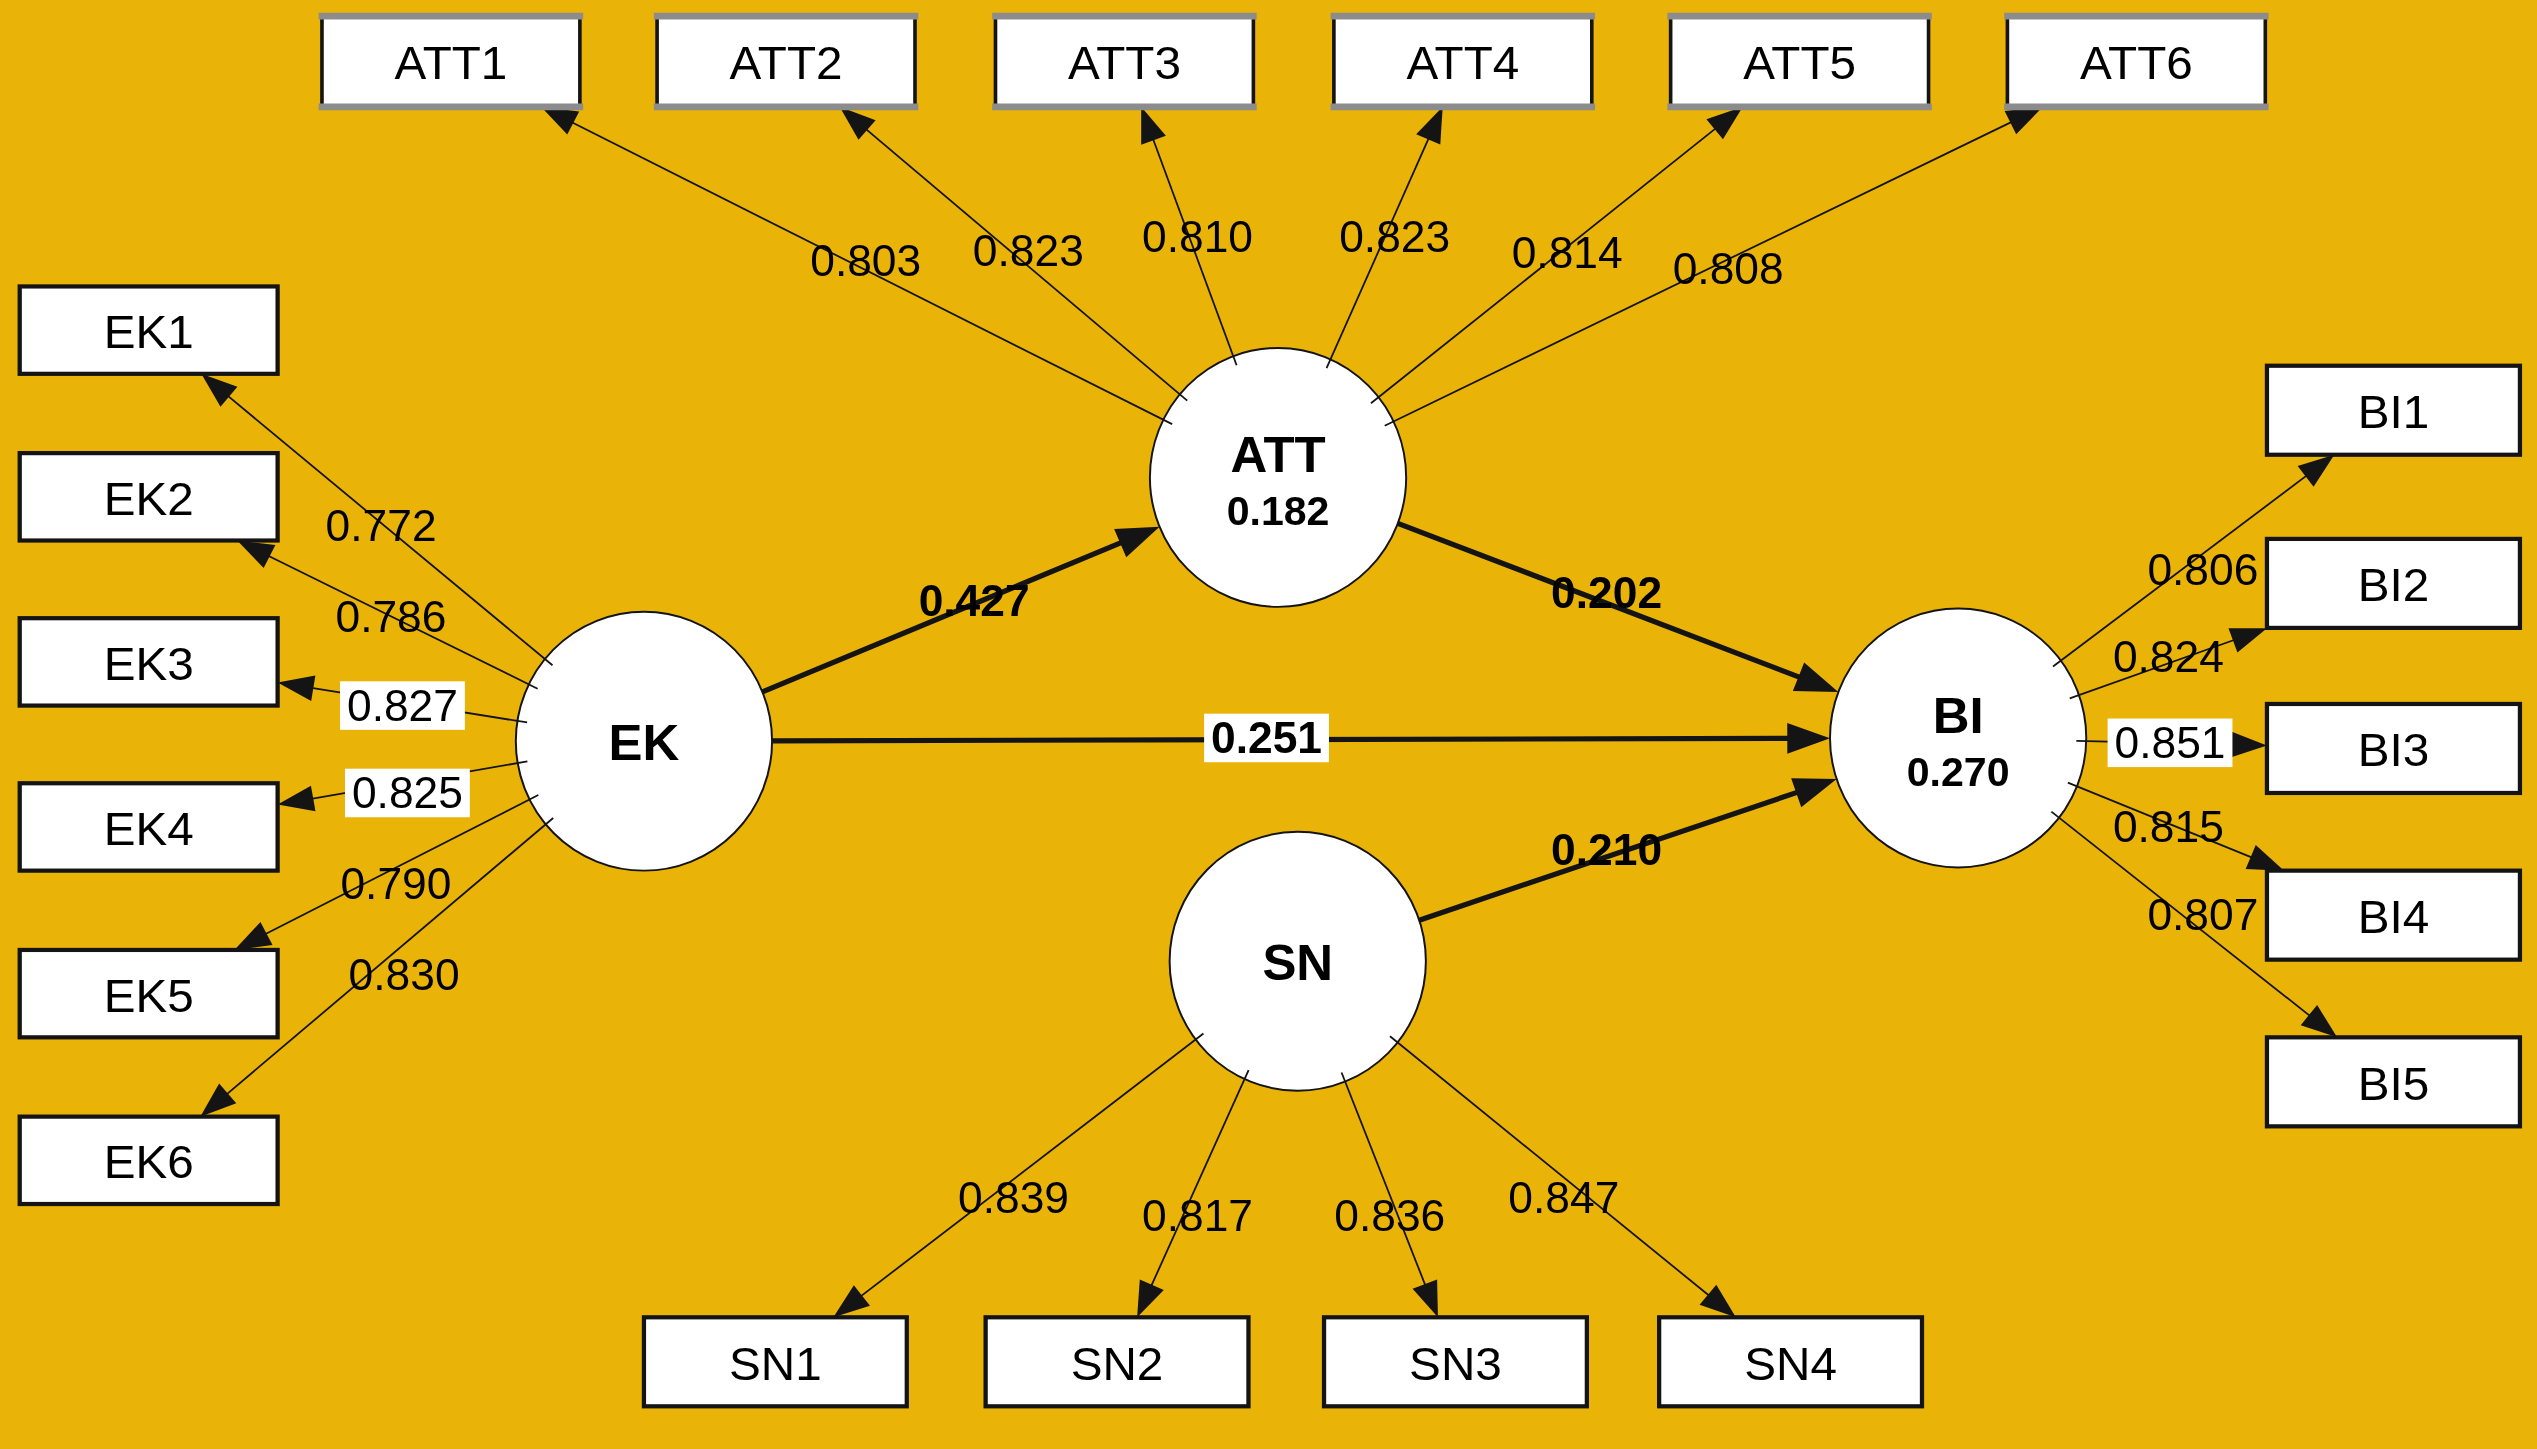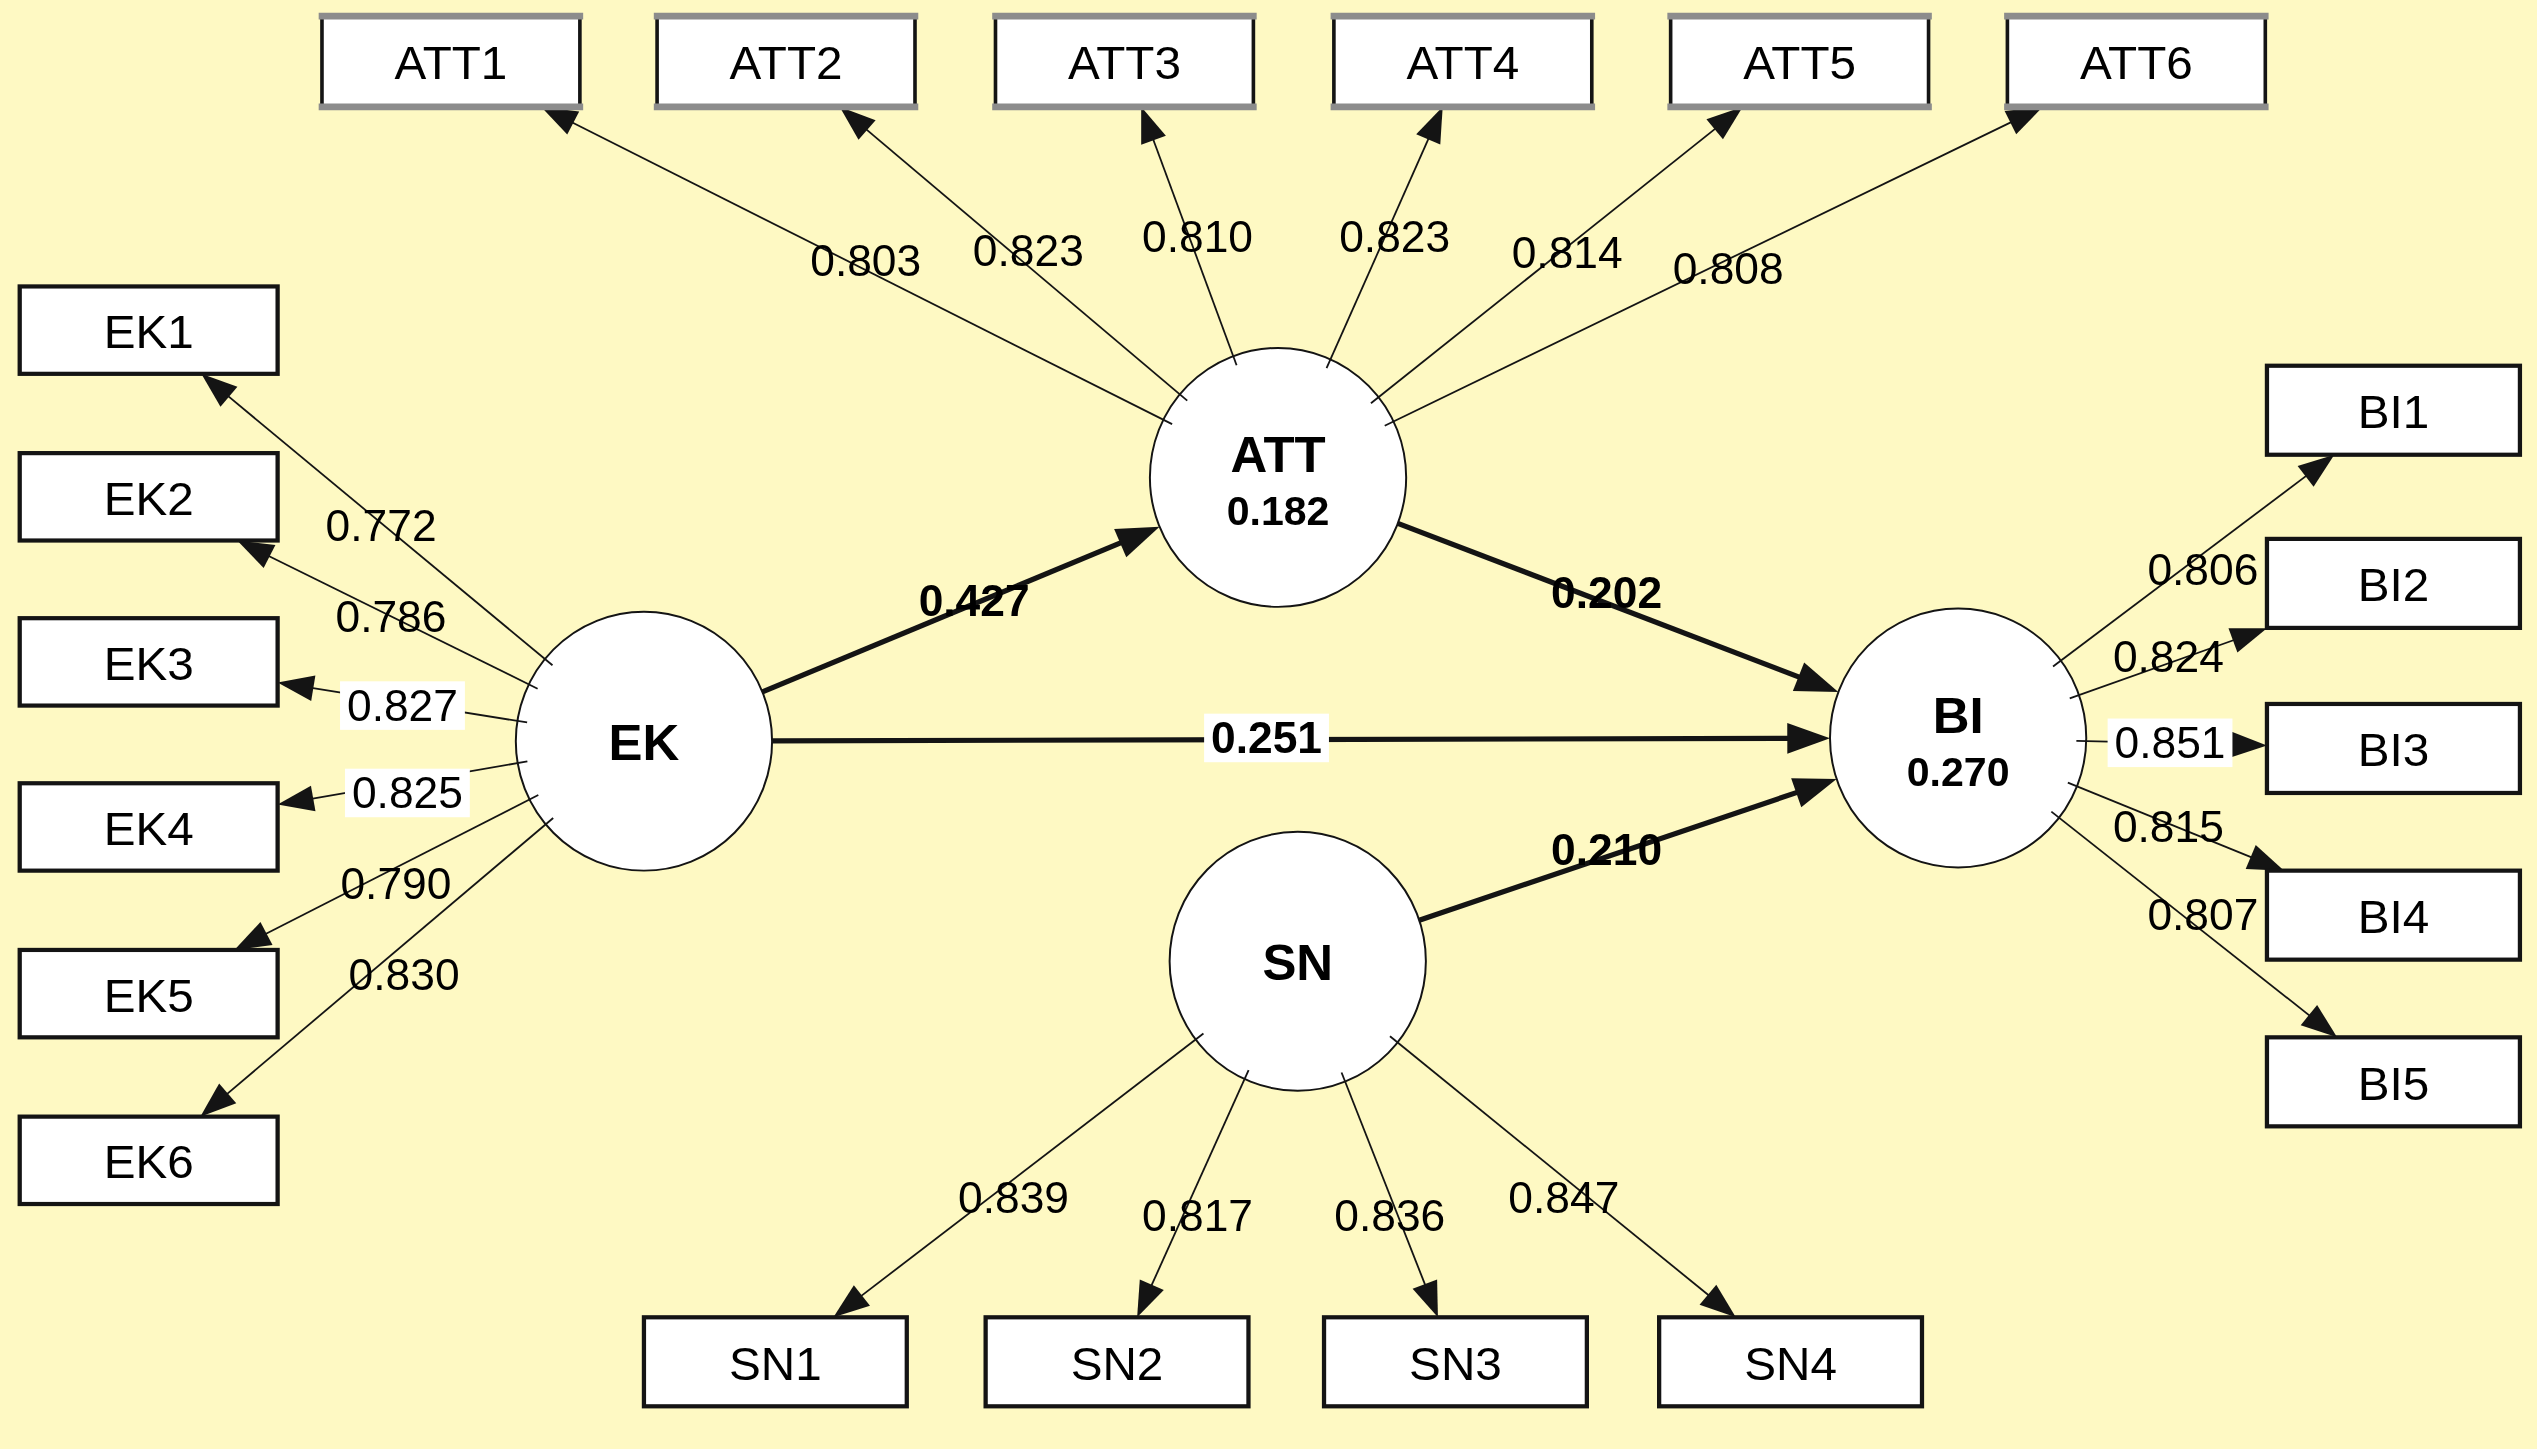--- a/index.html
+++ b/index.html
@@ -1,16 +1,16 @@
 <!DOCTYPE html>
 <html style="font-size:12px"><head>
 <meta charset="utf-8">
 <style>
   html,body{margin:0;padding:0;background:#ffffff;}
-  .canvas{width:2538px;height:1450px;background:#fef9c3;overflow:hidden;}
+  .canvas{width:2538px;height:1450px;background:#eab308;overflow:hidden;}
   svg{display:block;}
   text{font-family:"Liberation Sans","DejaVu Sans",sans-serif;fill:#000;text-anchor:middle;dominant-baseline:central;}
   .box-label{font-size:29px;}
   .load-label{font-size:27px;}
   .path-label{font-size:27px;font-weight:bold;}
   .latent-name{font-size:31px;font-weight:bold;}
   .latent-value{font-size:25px;font-weight:bold;}
 </style>
 </head>
 <body>

